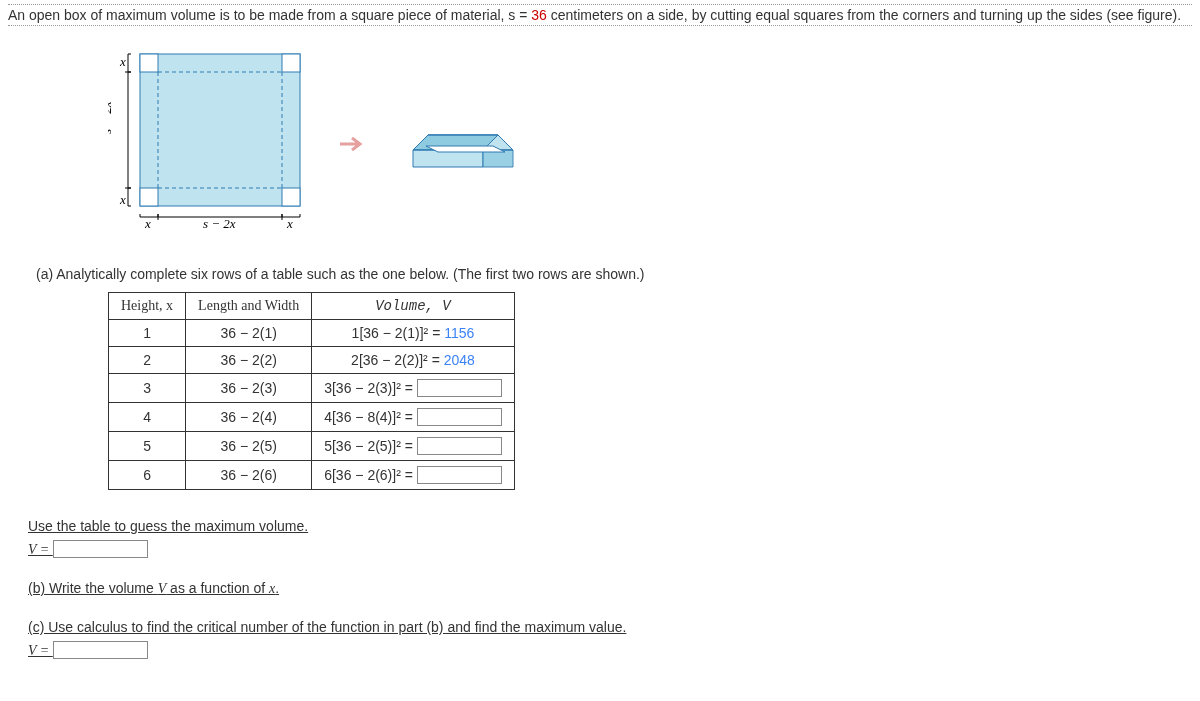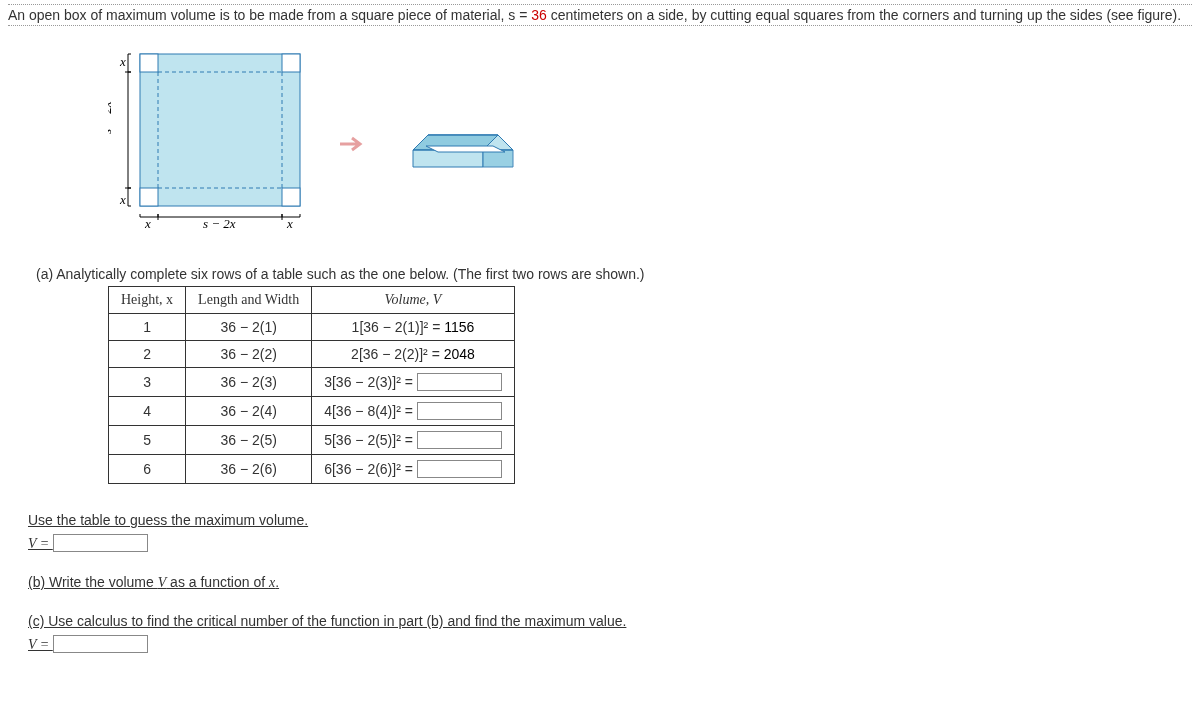--- a/index.html
+++ b/index.html
@@ -29,36 +29,36 @@
     position: relative;
     width: 200px;
     height: 200px;
   }
   .flat-diagram svg { display: block; }
   .arrow {
     font-size: 24px;
     color: #e6a0a0;
   }
   .folded { width: 130px; }
-  .part-a-text { margin-left: 28px; margin-bottom: 4px; }
+  .part-a-text { margin-left: 28px; margin-bottom: 10px; }
   table.vol {
     border-collapse: collapse;
     margin-left: 100px;
     margin-bottom: 28px;
   }
   table.vol th, table.vol td {
     border: 1px solid #333;
     padding: 5px 12px;
     text-align: center;
     font-weight: normal;
     font-size: 14px;
   }
   table.vol th { font-family: Georgia, serif; }
-  table.vol .ital { font-style: italic; font-family: Liberation Serif, serif; }
-  table.vol .red { color: #000000; }
+  table.vol .ital { font-style: italic; font-family: Liberation Mono, monospace; }
+  table.vol .red { color: #3b82f6; }
   input[type=text] {
     border: 1px solid #888;
     height: 18px;
     padding: 1px 3px;
     font-size: 13px;
   }
   .in-vol { width: 85px; }
   .section { margin-left: 20px; margin-bottom: 22px; text-decoration: underline; }
   .eqline { margin-top: 6px; }
   .in-ans { width: 95px; }

